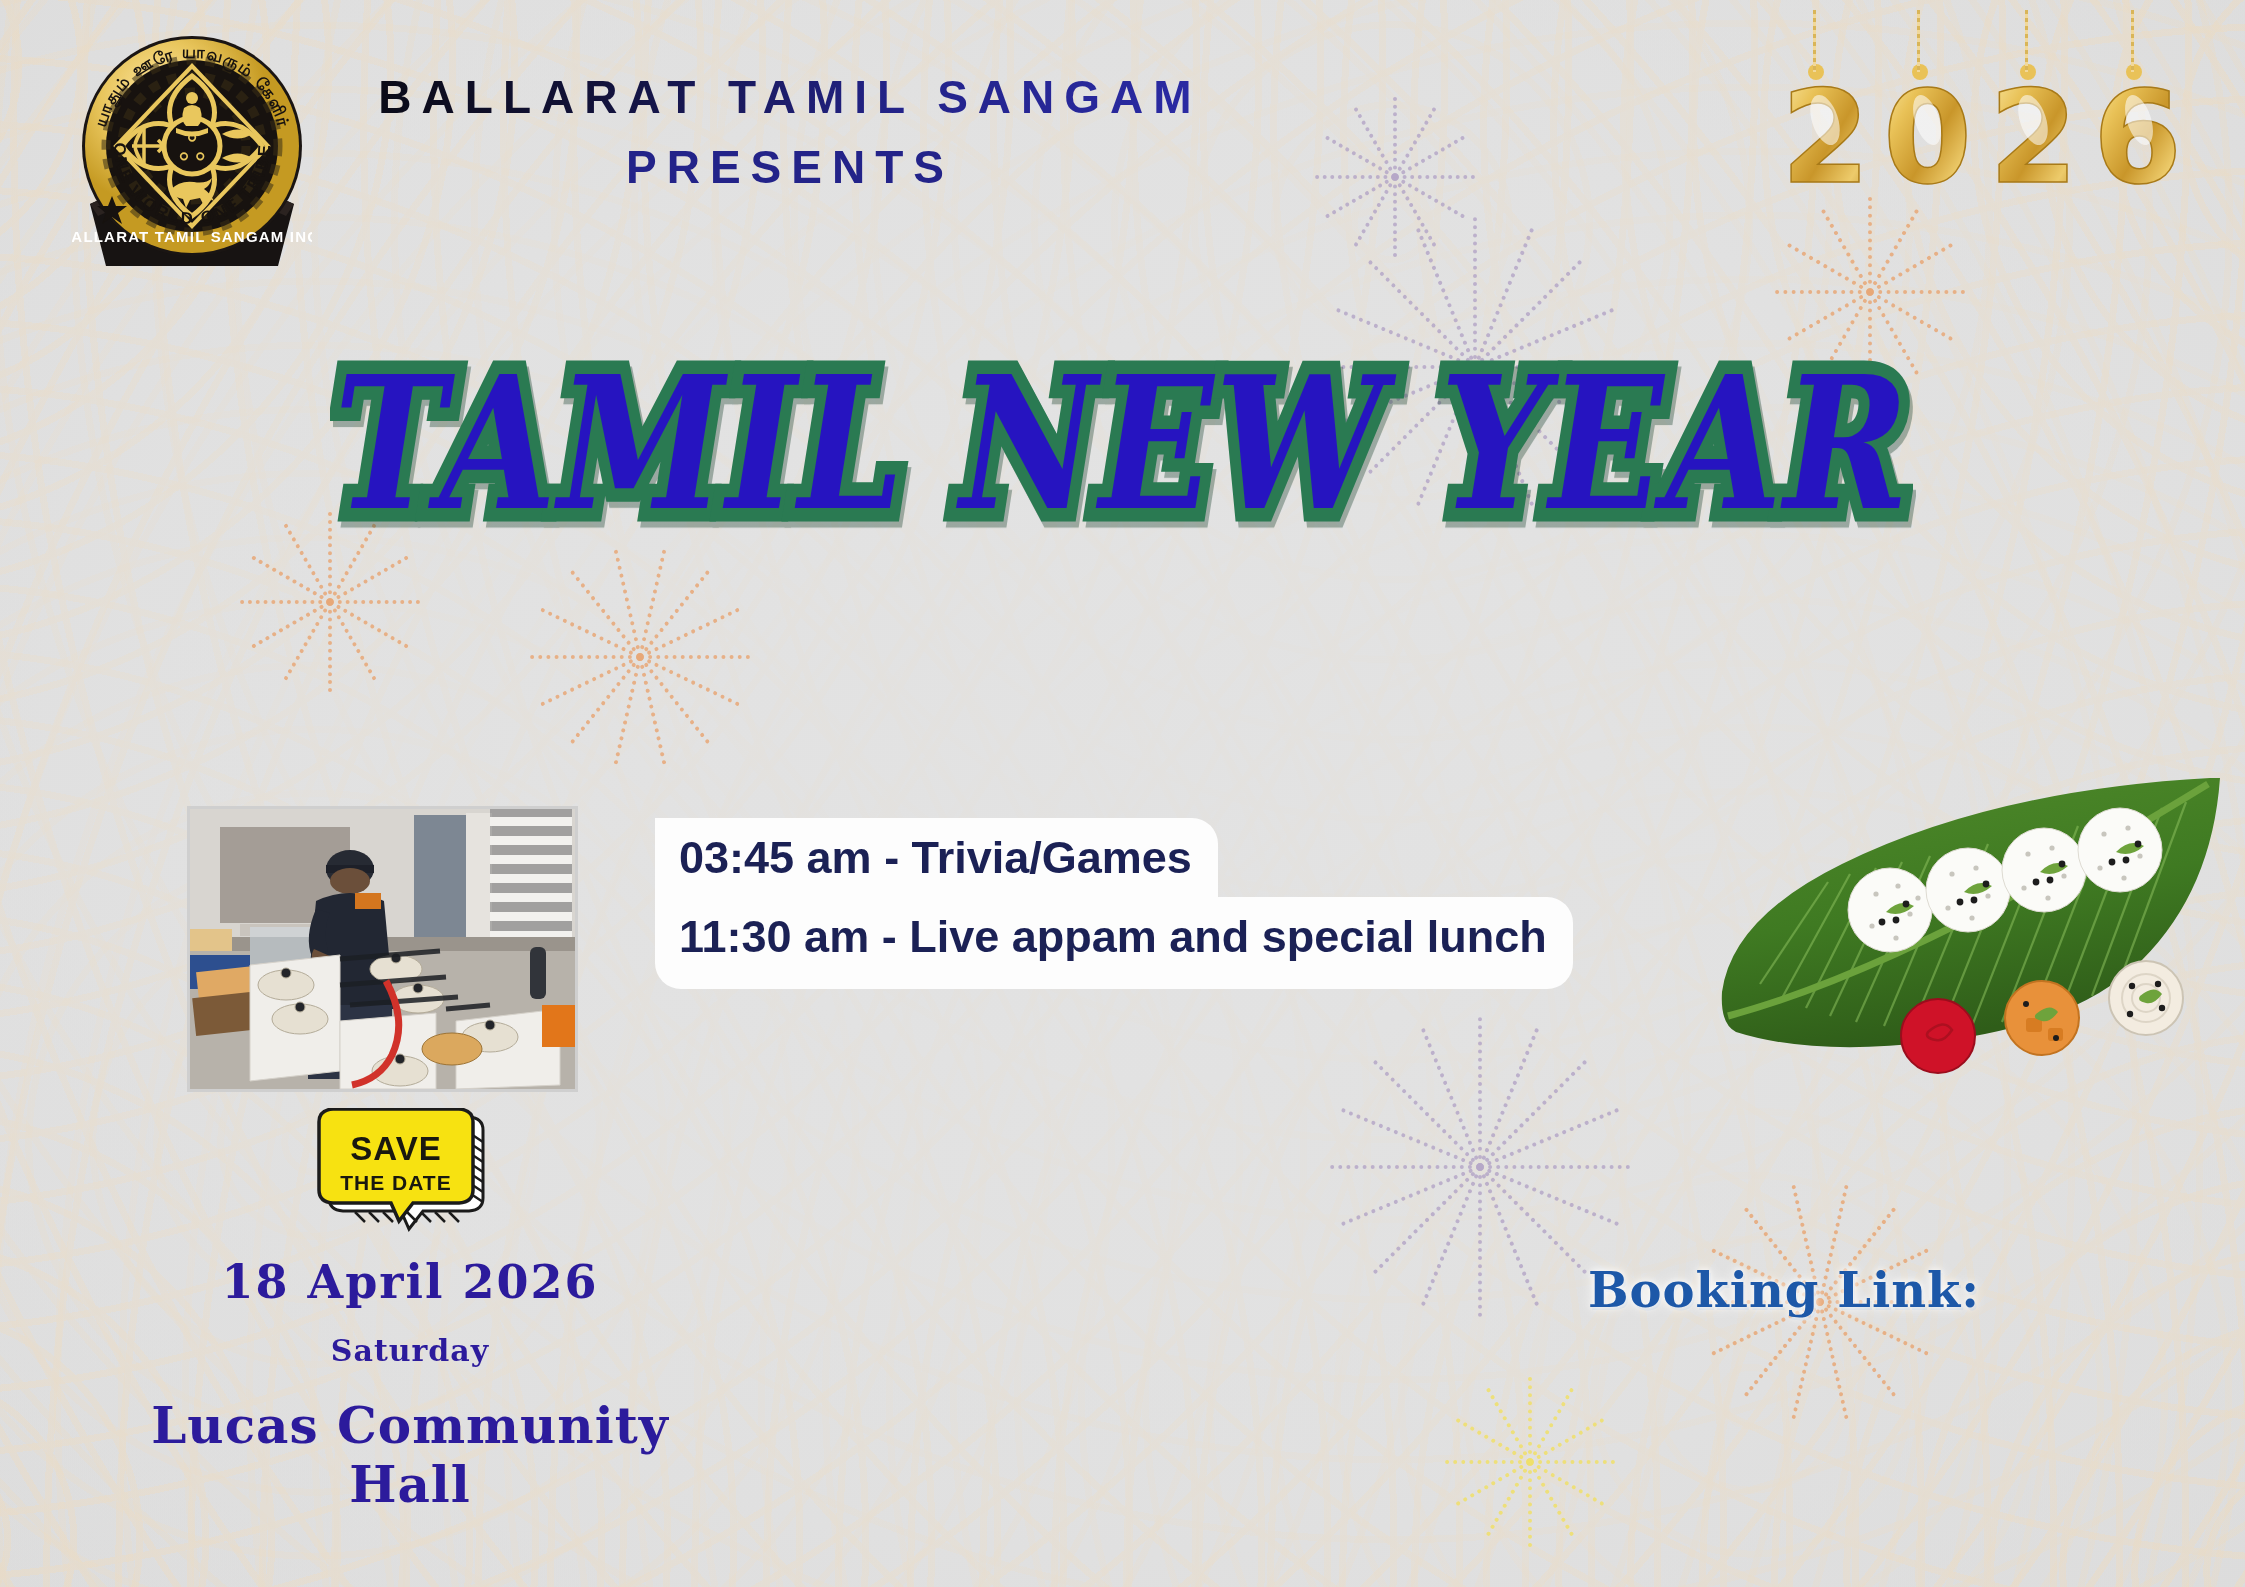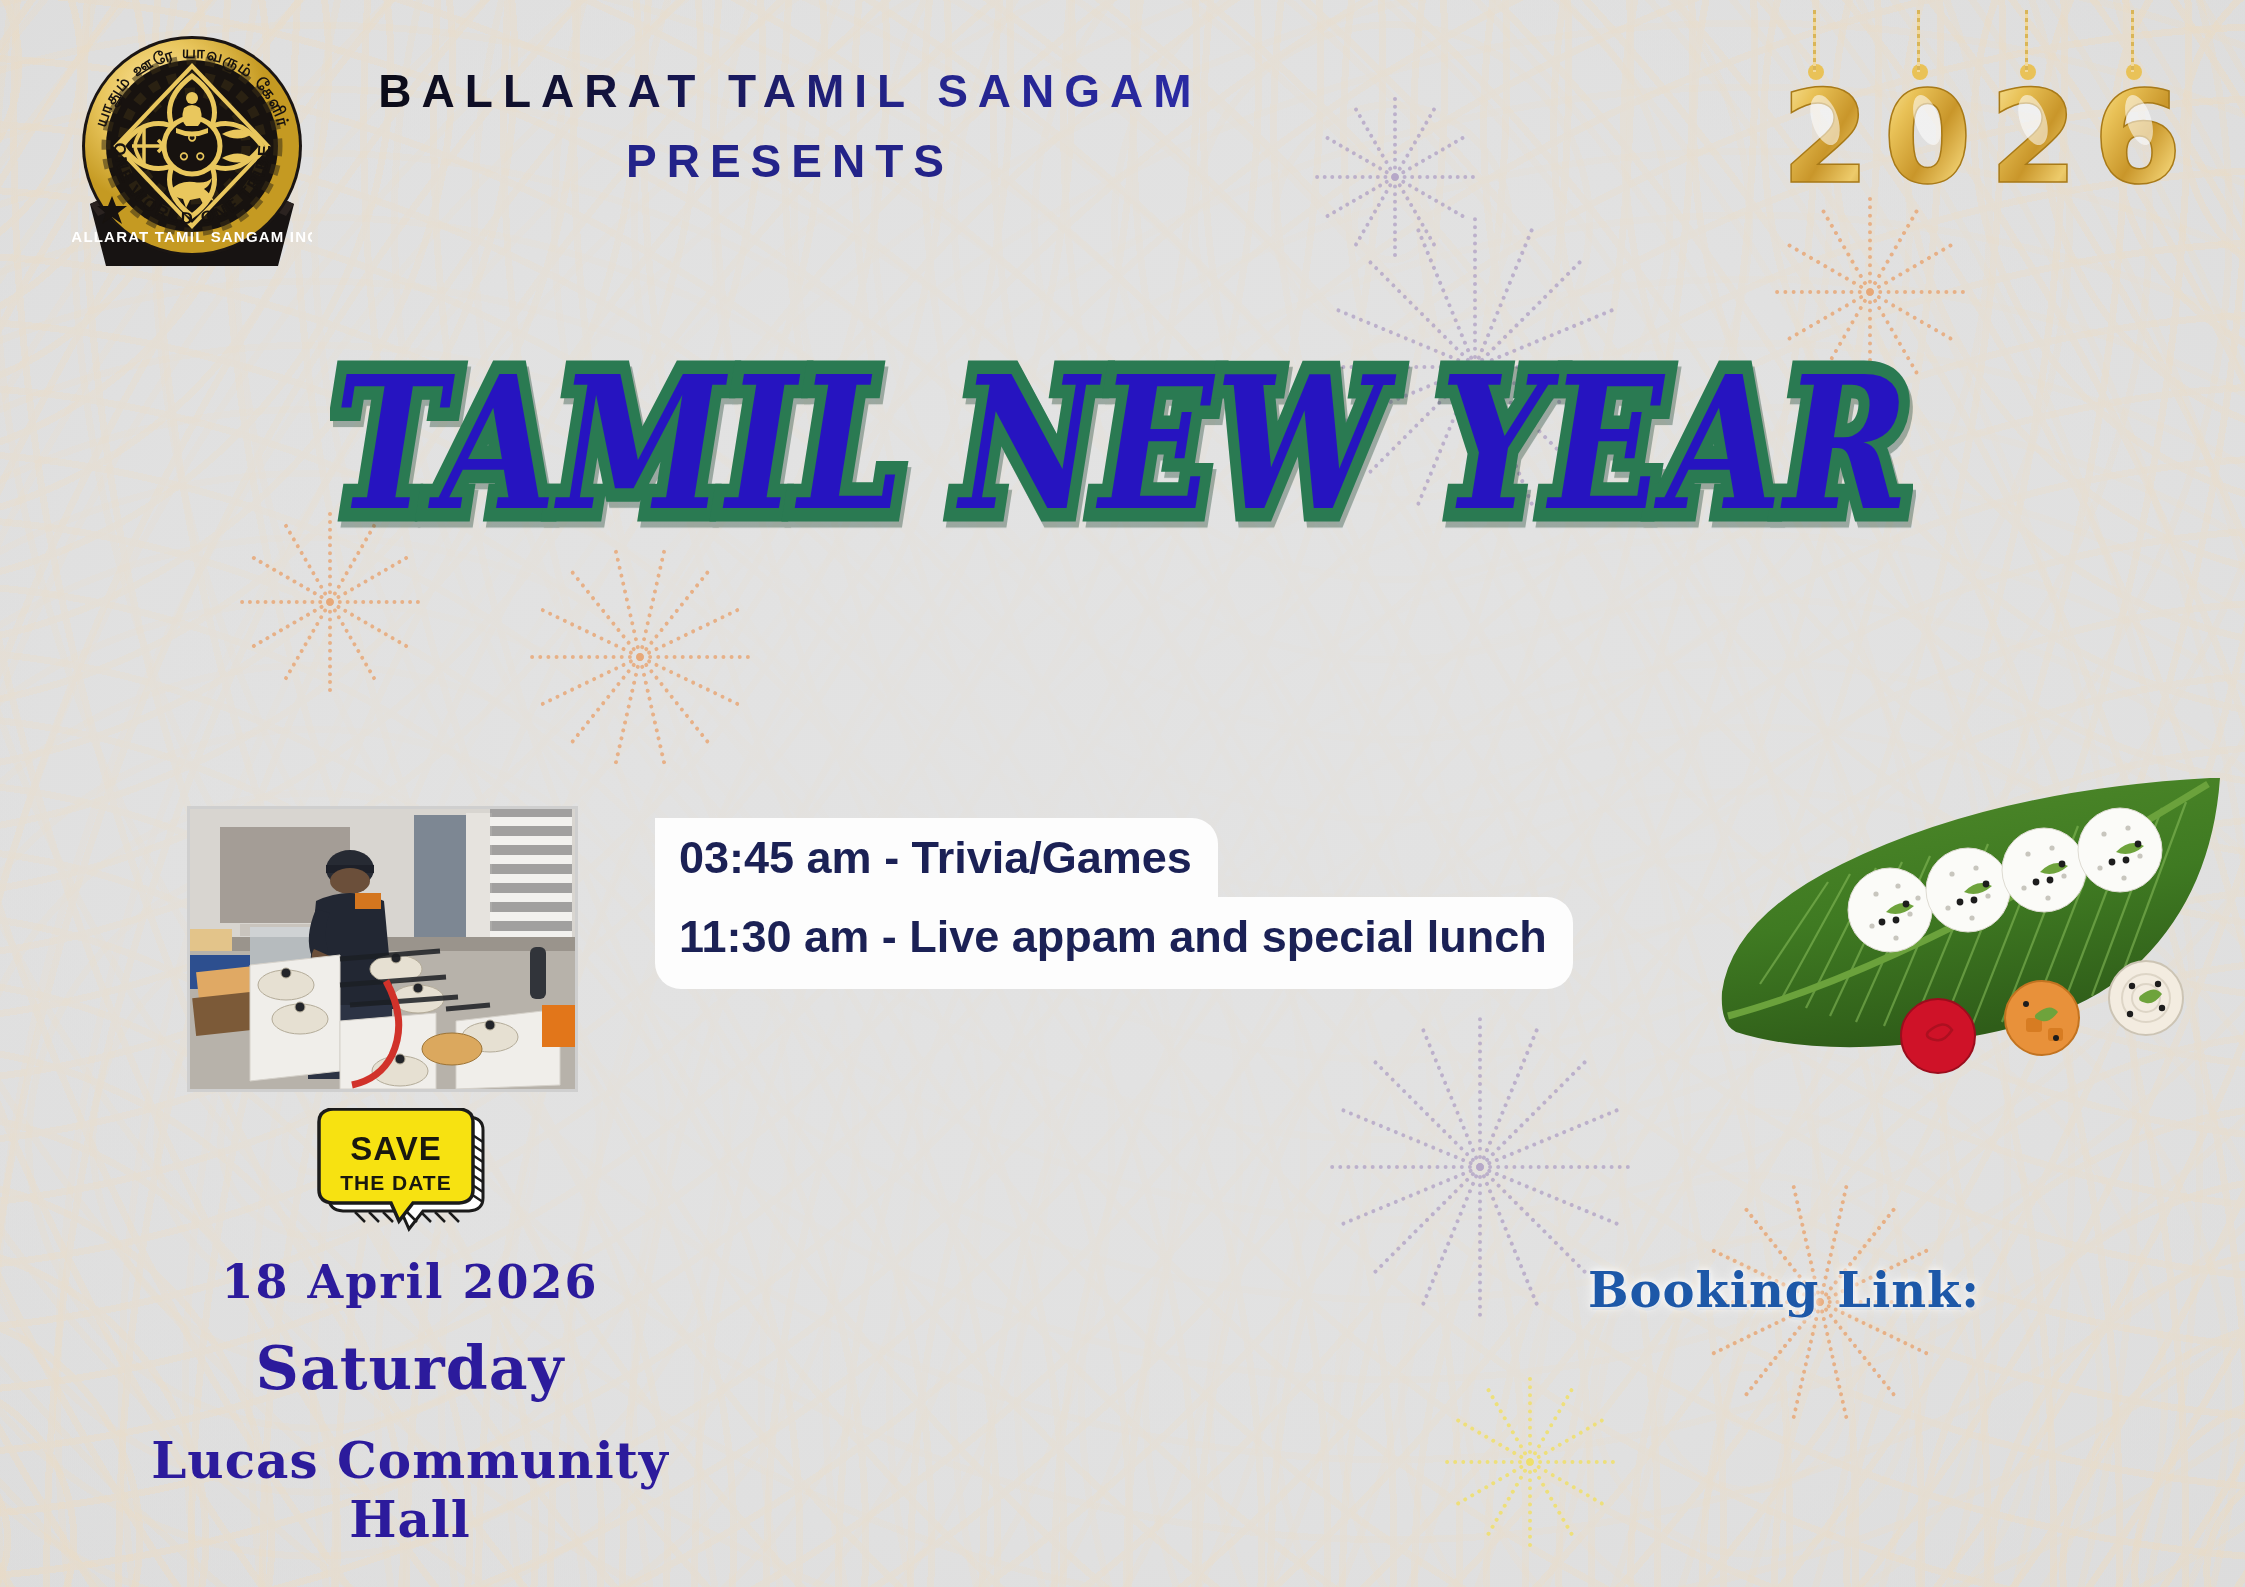--- a/index.html
+++ b/index.html
@@ -52,21 +52,21 @@
     height: 0; border-top-style: dotted; border-top-width: 4px;
     transform-origin: 0 50%;
   }
 
   
   .logo {
     position: absolute; left: 72px; top: 18px;
     width: 240px; height: 250px;
   }
   .header-text {
-    position: absolute; left: 350px; top: 64px;
+    position: absolute; left: 350px; top: 70px;
     width: 880px; text-align: center;
   }
   .header-line1 {
     font-size: 46px; font-weight: 700; letter-spacing: 10px;
     background: linear-gradient(90deg, #0a0a12 0%, #12123a 28%, #232389 62%, #2b2ba6 100%);
     -webkit-background-clip: text; background-clip: text; color: transparent;
     white-space: nowrap;
   }
   .header-line2 {
     margin-top: 16px;
@@ -130,21 +130,21 @@
   .std { position: absolute; left: 303px; top: 1108px; width: 196px; height: 130px; }
 
   
   .datebox {
     position: absolute; left: 100px; top: 1255px; width: 620px;
     text-align: center;
     font-family: "DejaVu Serif", serif;
     color: #2c1b9c; font-weight: 700;
   }
   .d-line1 { font-size: 46px; letter-spacing: 2px; }
-  .d-line2 { font-size: 60px; letter-spacing: 1px; margin-top: 24px; }
+  .d-line2 { font-size: 30px; letter-spacing: 1px; margin-top: 24px; }
   .d-line3 { font-size: 50px; letter-spacing: 1px; margin-top: 28px; }
 
   
   .booking {
     position: absolute; left: 1190px; top: 1262px; width: 1000px;
     text-align: right;
     font-family: "DejaVu Serif", serif;
     color: #1d58a8; font-weight: 700;
     text-shadow: 0 0 14px rgba(255,255,255,.95), 0 0 6px rgba(255,255,255,.9), 2px 3px 0 rgba(180,200,225,.45);
   }

